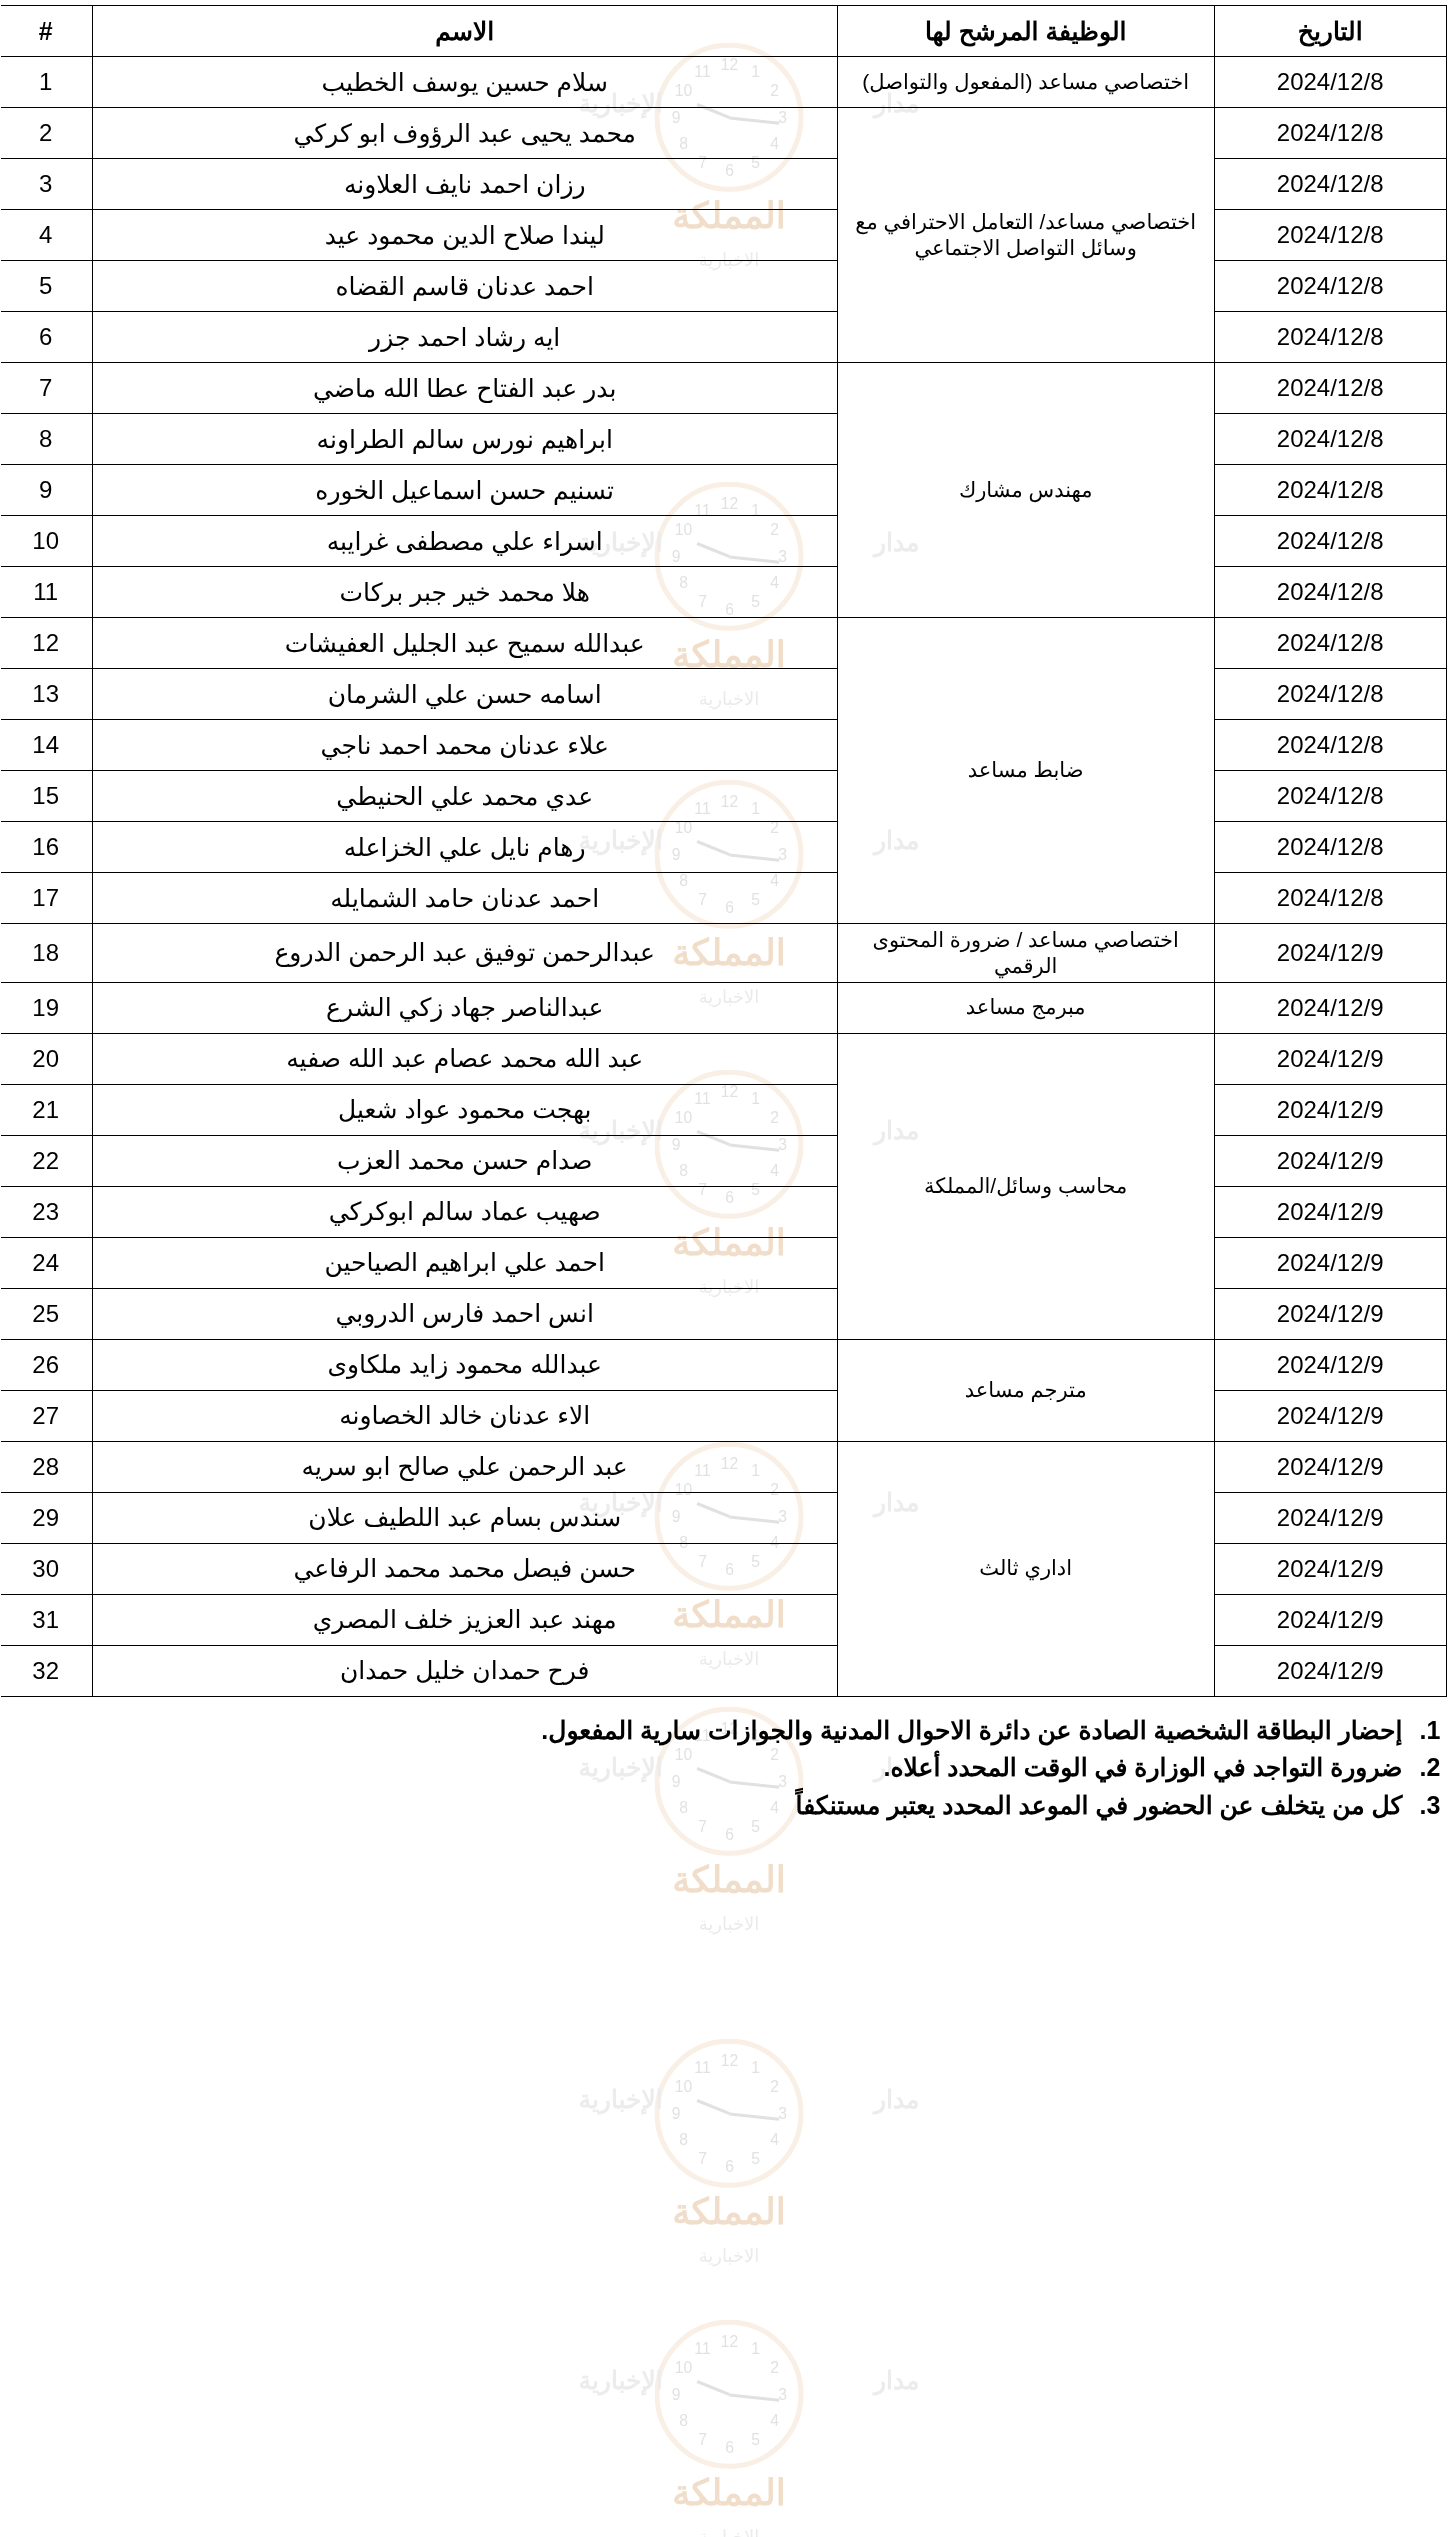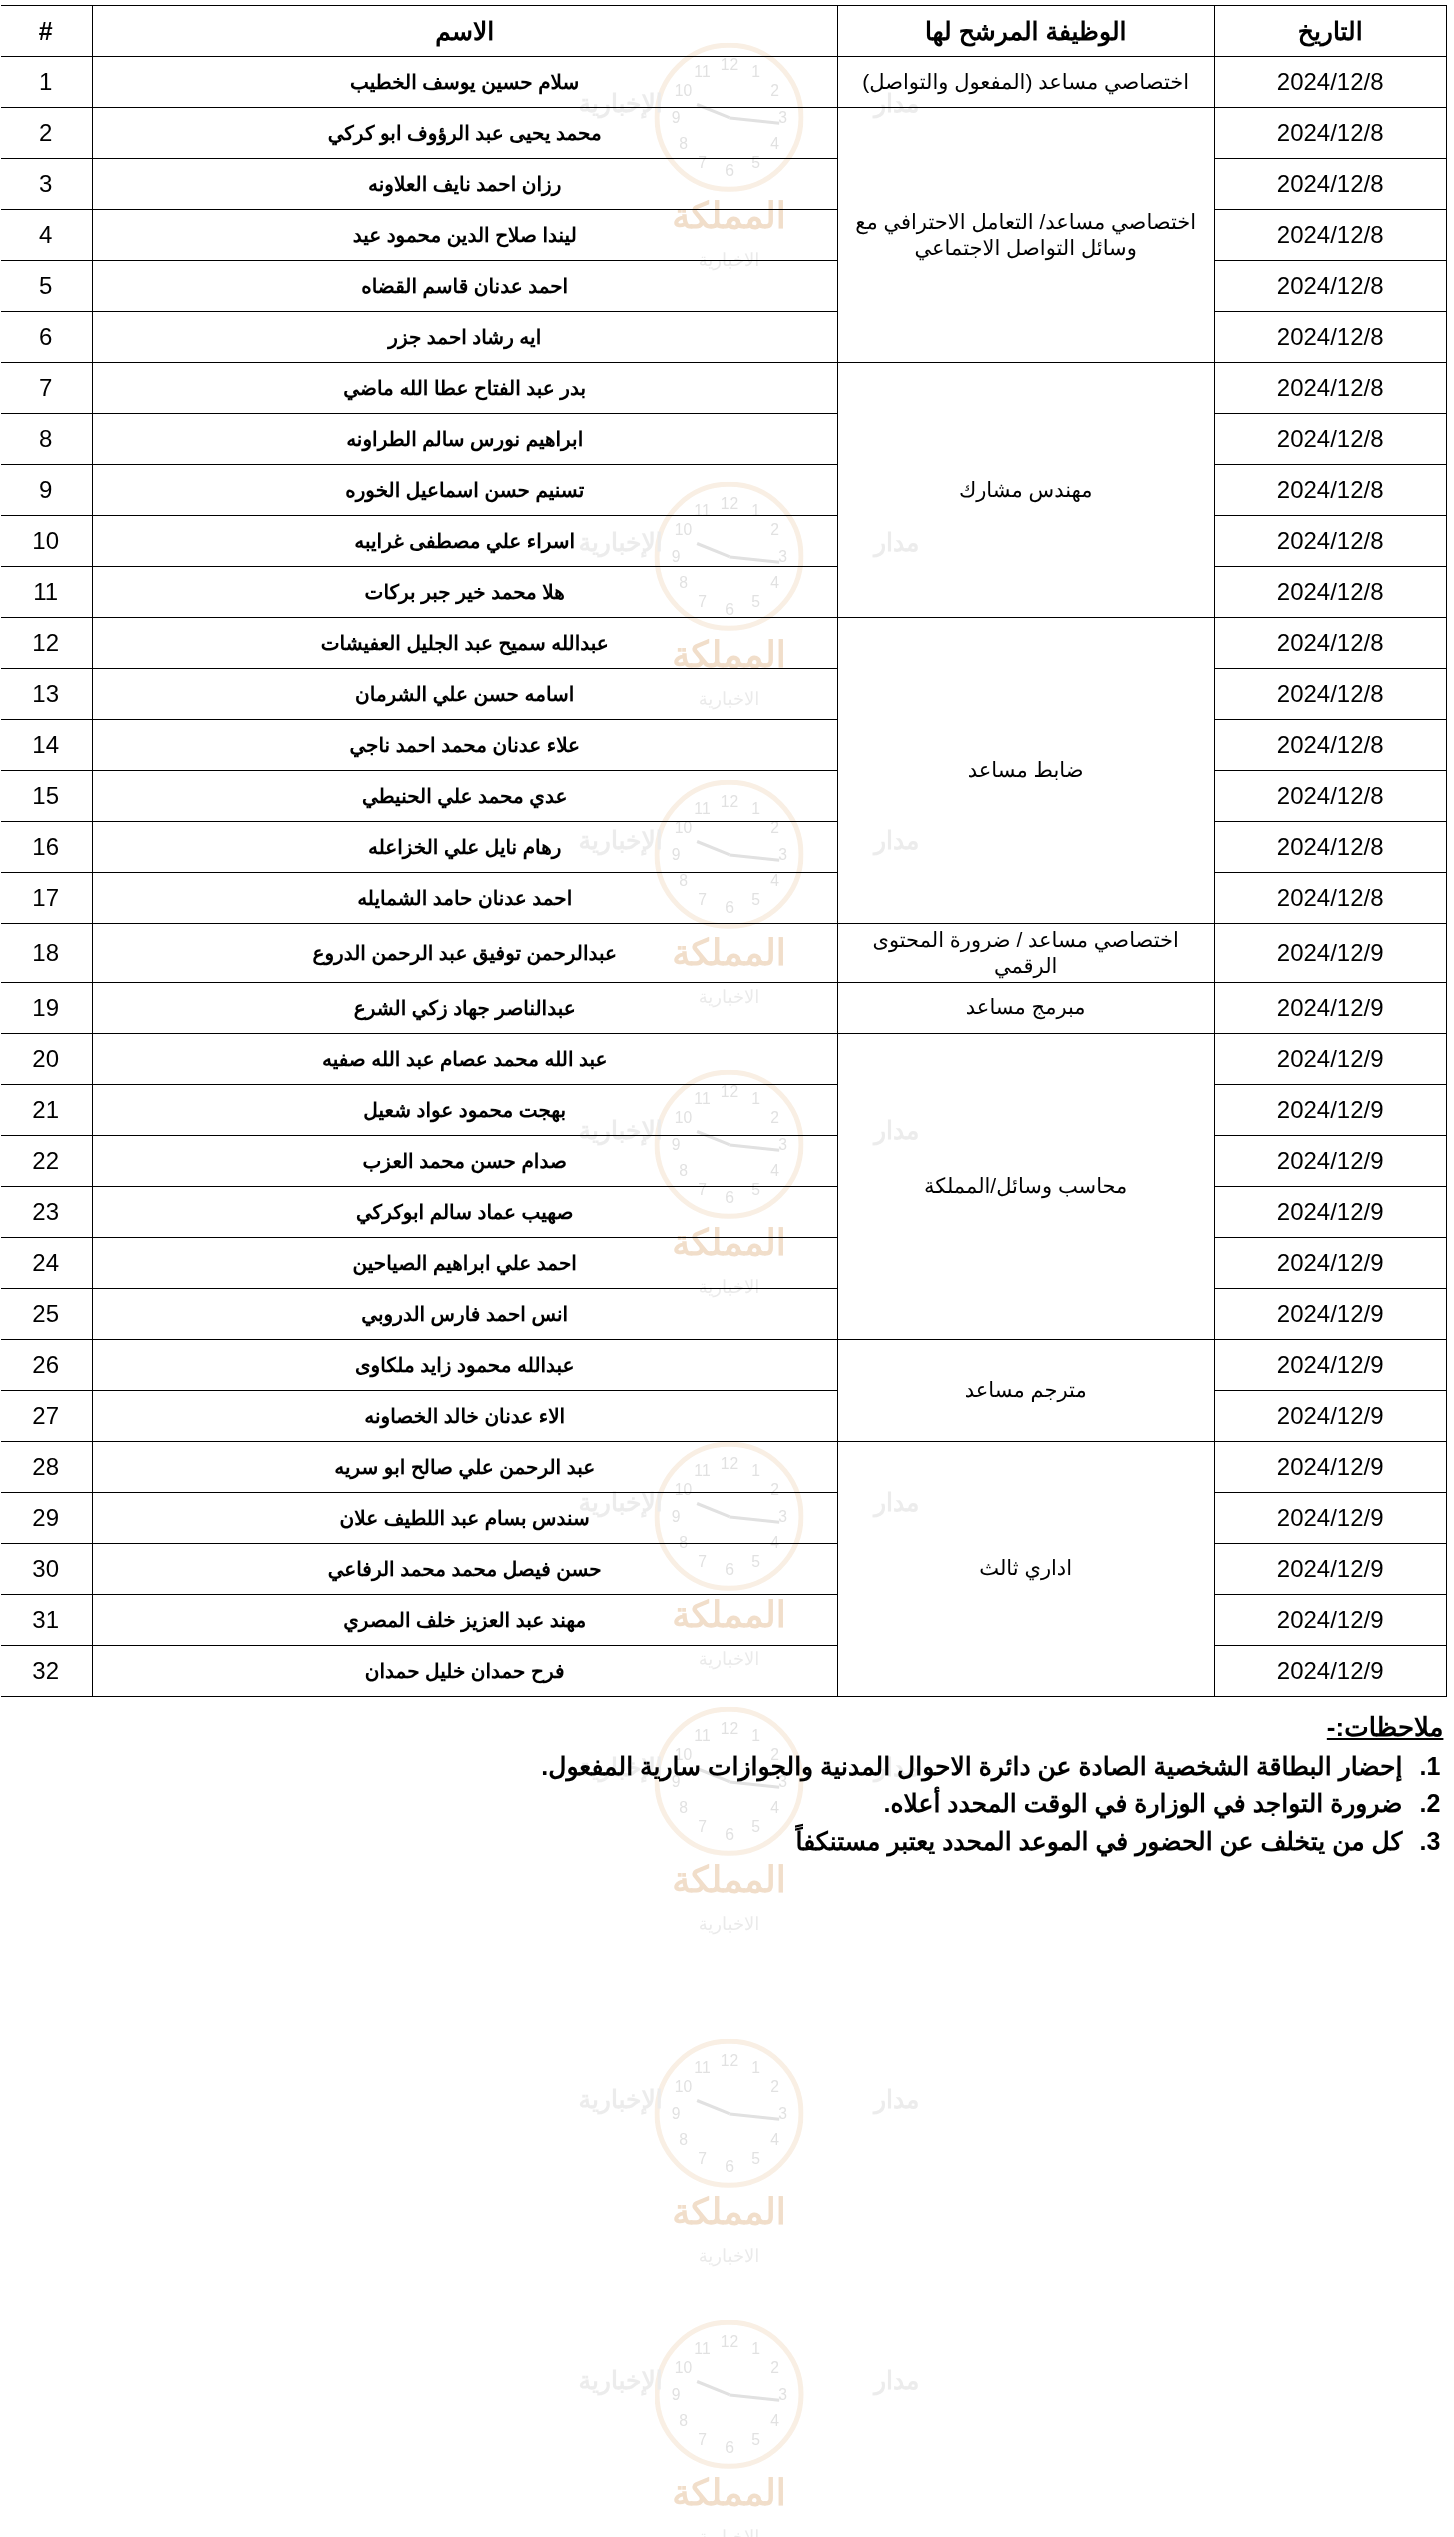--- a/index.html
+++ b/index.html
@@ -118,22 +118,22 @@
     font-size: 24px;
     direction: ltr;
     font-family: "Liberation Sans", sans-serif;
   }
   td.job {
     font-size: 21px;
     line-height: 1.25;
     font-weight: normal;
   }
   td.name {
-    font-size: 20px;
-    font-weight: bold;
+    font-size: 25px;
+    font-weight: normal;
     text-align: center;
   }
   td.num {
     font-size: 24px;
   }
   tr.row { height: 51px; }
 
   
   .notes {
     position: relative;
@@ -536,21 +536,20 @@
           <tr class="row">
             <td class="date">2024/12/9</td>
             <td class="name">فرح حمدان خليل حمدان</td>
             <td class="num">32</td>
           </tr>
         </tbody>
     </table>
   </div>
 
   <div class="notes">
-    <div class="notes-title">ملاحظات:-</div>
     <ol class="notes-list" id="notes-list">
         <li>إحضار البطاقة الشخصية الصادة عن دائرة الاحوال المدنية والجوازات سارية المفعول.</li>
         <li>ضرورة التواجد في الوزارة في الوقت المحدد أعلاه.</li>
         <li>كل من يتخلف عن الحضور في الموعد المحدد يعتبر مستنكفاً</li>
       </ol>
   </div>
 
 </div>
 
 

